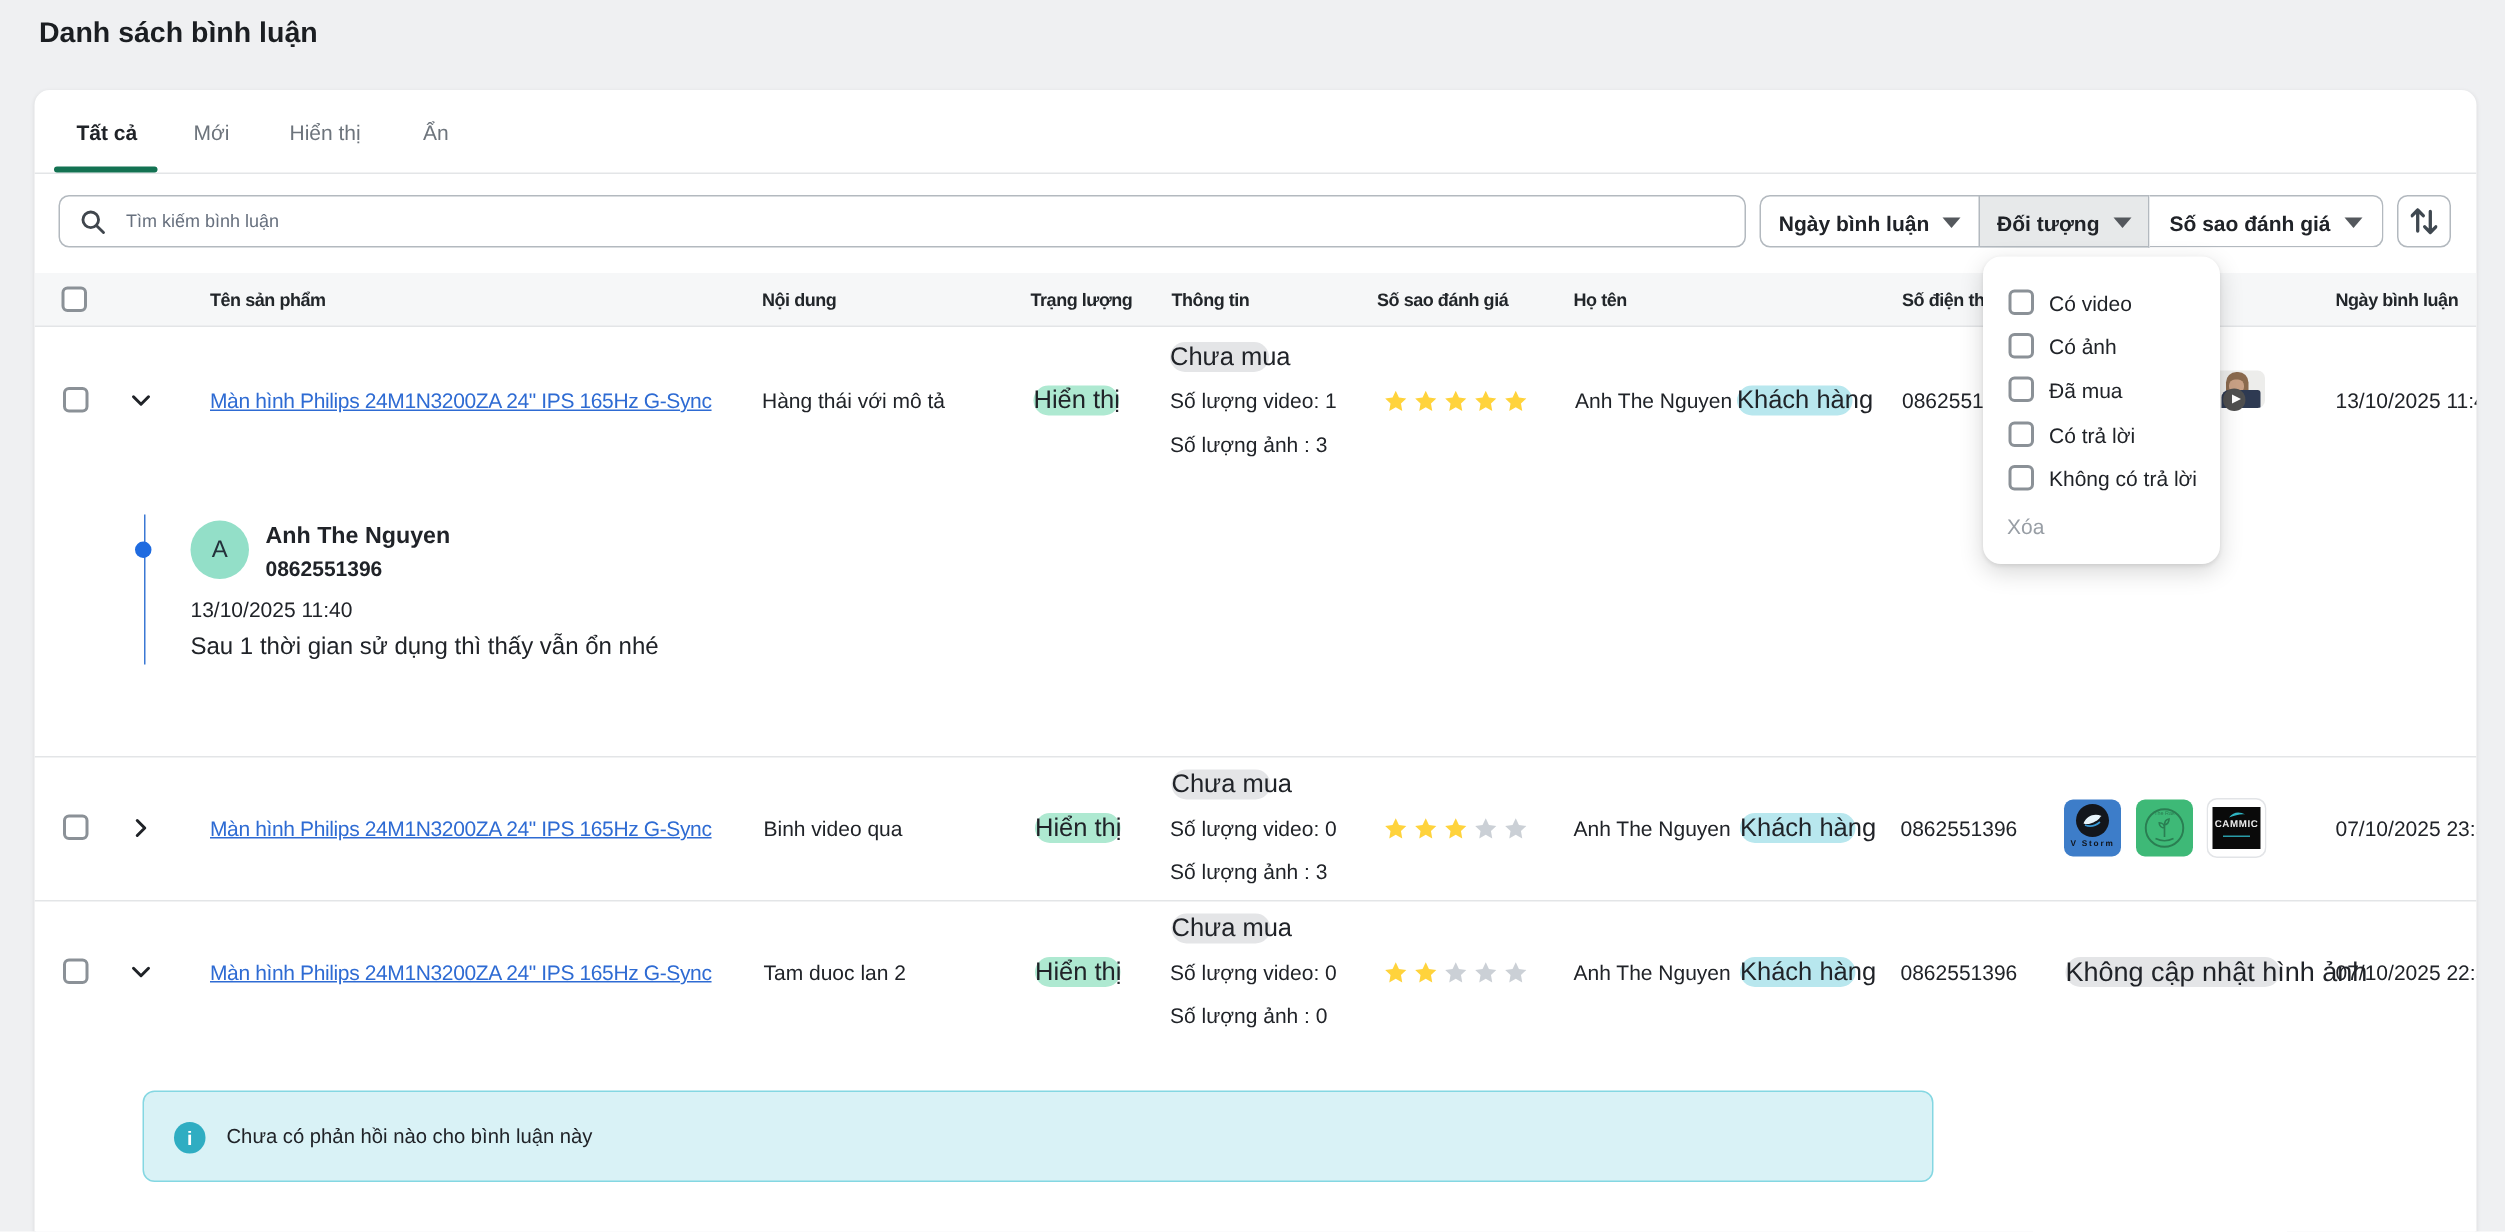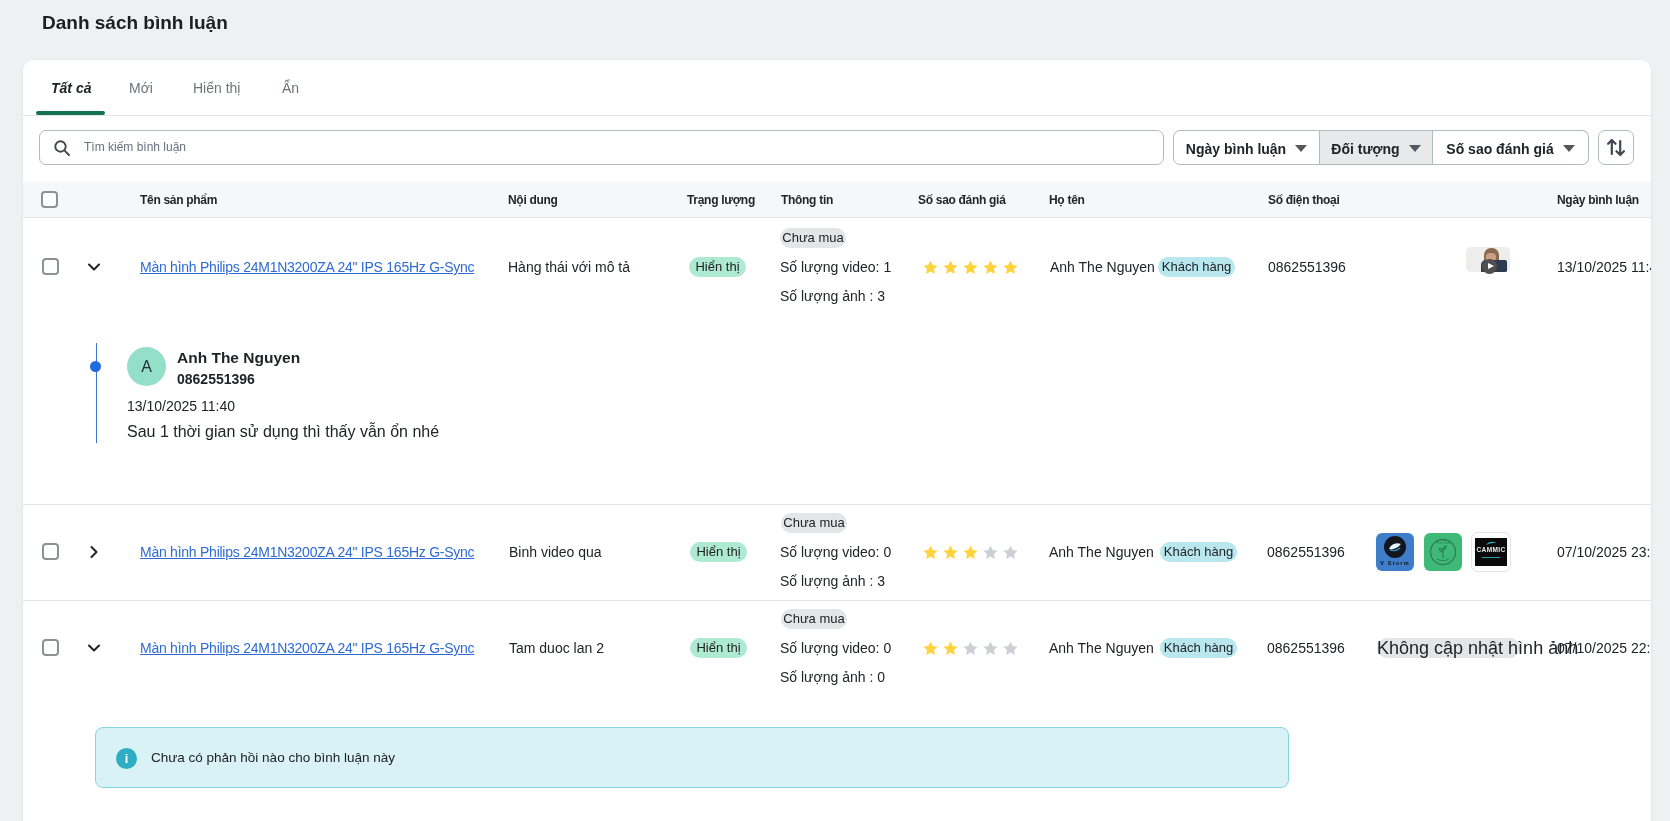--- a/index.html
+++ b/index.html
@@ -14,41 +14,41 @@
 .tabline{position:absolute;left:13px;top:51px;width:69px;height:4px;background:#137252;border-radius:2px;z-index:2;}
 .tabborder{position:absolute;left:0;top:55px;width:1628px;height:1px;background:#e3e5e7;}
 .search{position:absolute;left:16px;top:70px;width:1125px;height:35px;border:1px solid #b3b9bf;border-radius:7px;background:#fff;}
 .ph{position:absolute;left:61px;top:79px;height:16px;line-height:16px;font-size:12px;color:#67707e;}
 .btn{position:absolute;top:70px;height:35px;padding-top:2px;border:1px solid #b3b9bf;background:#fff;font-size:14px;font-weight:600;color:#202328;}
 .caret{display:inline-block;width:0;height:0;border-left:6px solid transparent;border-right:6px solid transparent;border-top:7px solid #54585d;vertical-align:1px;margin-left:9px;}
 .bl{display:flex;align-items:center;justify-content:center;}
 .hdr{position:absolute;left:0;top:122px;width:1628px;height:36px;background:#f6f7f8;border-bottom:1px solid #e3e5e7;}
 .h{position:absolute;height:16px;line-height:16px;font-size:12px;font-weight:700;letter-spacing:-.3px;color:#22262a;top:132px;white-space:nowrap;text-align:right;}
 .cb{position:absolute;width:17px;height:17px;border:2px solid #8b9197;border-radius:4px;background:#fff;}
-.chip{position:absolute;height:20px;line-height:20px;border-radius:10px;font-size:13px;text-align:center;color:#202328;white-space:nowrap;}
+.chip{position:absolute;height:20px;line-height:20px;border-radius:10px;font-size:17px;text-align:center;color:#202328;white-space:nowrap;}
 .chip.green{background:#aee9d1;}
 .chip.gray{background:#e4e5e7;}
 .chip.cyan{background:#b8e7ee;}
 .link{color:#2e6bd3;text-decoration:underline;letter-spacing:-.25px;}
 .sep{position:absolute;left:0;width:1628px;height:1px;background:#e3e5e7;}
 .stars{position:absolute;display:flex;gap:3px;}
 .thumb{position:absolute;width:38px;height:38px;border-radius:6px;overflow:hidden;}
 .dd{position:absolute;left:1299px;top:111px;width:158px;height:205px;background:#fff;border-radius:12px;box-shadow:0 5px 16px rgba(0,0,0,.16),0 1px 3px rgba(0,0,0,.09);z-index:10;}
 .ddcb{position:absolute;left:17px;width:17px;height:17px;border:2px solid #8b9197;border-radius:4px;}
 .ddt{position:absolute;left:44px;height:16px;line-height:16px;font-size:14px;color:#202328;white-space:nowrap;}
 .alert{position:absolute;left:72px;top:667px;width:1194px;height:61px;background:#d9f2f6;border:1px solid #84d7e2;border-radius:8px;}
 svg{display:block;}
 </style>
 </head>
 <body>
 <div id="page">
-  <div class="abs" style="left:42px;top:12px;font-size:19px;font-weight:700;color:#1b1e22;">Danh sách bình luận</div>
+  <div class="abs" style="left:26px;top:12px;font-size:19px;font-weight:700;color:#1b1e22;">Danh sách bình luận</div>
   <div class="card">
 
-    <div class="tab on" style="left:28px;font-style:italic;">Tất cả</div>
+    <div class="tab on" style="left:28px;">Tất cả</div>
     <div class="tab" style="left:106px;">Mới</div>
     <div class="tab" style="left:170px;">Hiển thị</div>
     <div class="tab" style="left:259px;">Ẩn</div>
     <div class="tabborder"></div>
     <div class="tabline"></div>
 
     <div class="search"></div>
     <svg class="abs" style="left:30px;top:79px;" width="18" height="18" viewBox="0 0 18 18">
         <circle cx="7.5" cy="7.5" r="5.2" fill="none" stroke="#40464d" stroke-width="1.9"></circle>
         <line x1="11.6" y1="11.6" x2="16" y2="16" stroke="#40464d" stroke-width="1.9" stroke-linecap="round"></line>
@@ -213,14 +213,27 @@
     <div class="t" style="left:1026px;top:580px;">Anh The Nguyen</div>
     <div class="chip cyan" style="left:1137px;top:578px;width:77px;">Khách hàng</div>
     <div class="t" style="left:1244px;top:580px;">0862551396</div>
     <div class="chip gray" style="left:1354px;top:578px;width:143px;font-size:18px;">Không cập nhật hình ảnh</div>
     <div class="t" style="left:1534px;top:580px;">07/10/2025 22:55</div>
 
     <div class="alert"></div>
     <div class="abs bl" style="left:93px;top:688px;width:21px;height:21px;border-radius:50%;background:#2fadc2;color:#fff;font-size:13px;font-weight:700;">i</div>
     <div class="t" style="left:128px;top:690px;font-size:13.5px;">Chưa có phản hồi nào cho bình luận này</div>
 
+    <div class="dd">
+      <div class="ddcb" style="top:22px;"></div>
+      <div class="ddt" style="top:23px;">Có video</div>
+      <div class="ddcb" style="top:51px;"></div>
+      <div class="ddt" style="top:52px;">Có ảnh</div>
+      <div class="ddcb" style="top:80px;"></div>
+      <div class="ddt" style="top:81px;">Đã mua</div>
+      <div class="ddcb" style="top:110px;"></div>
+      <div class="ddt" style="top:111px;">Có trả lời</div>
+      <div class="ddcb" style="top:139px;"></div>
+      <div class="ddt" style="top:140px;">Không có trả lời</div>
+      <div class="ddt" style="left:16px;top:172px;color:#989ea5;">Xóa</div>
+    </div>
   </div>
 </div>
 
 </body></html>

